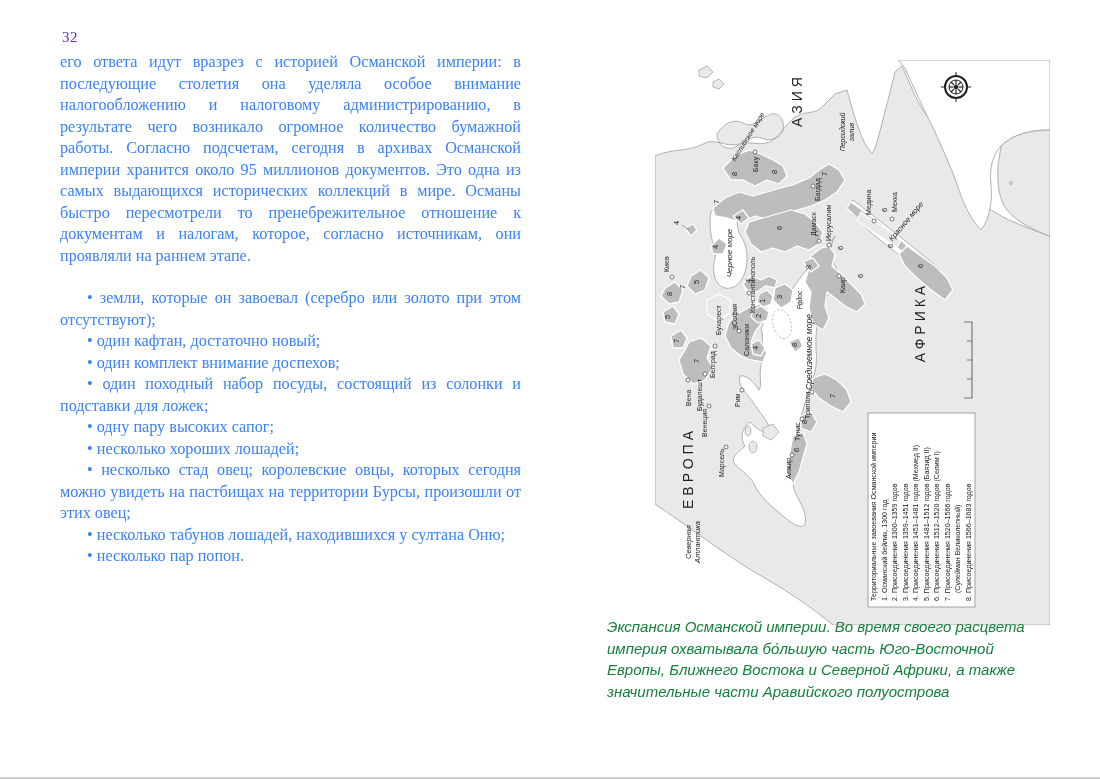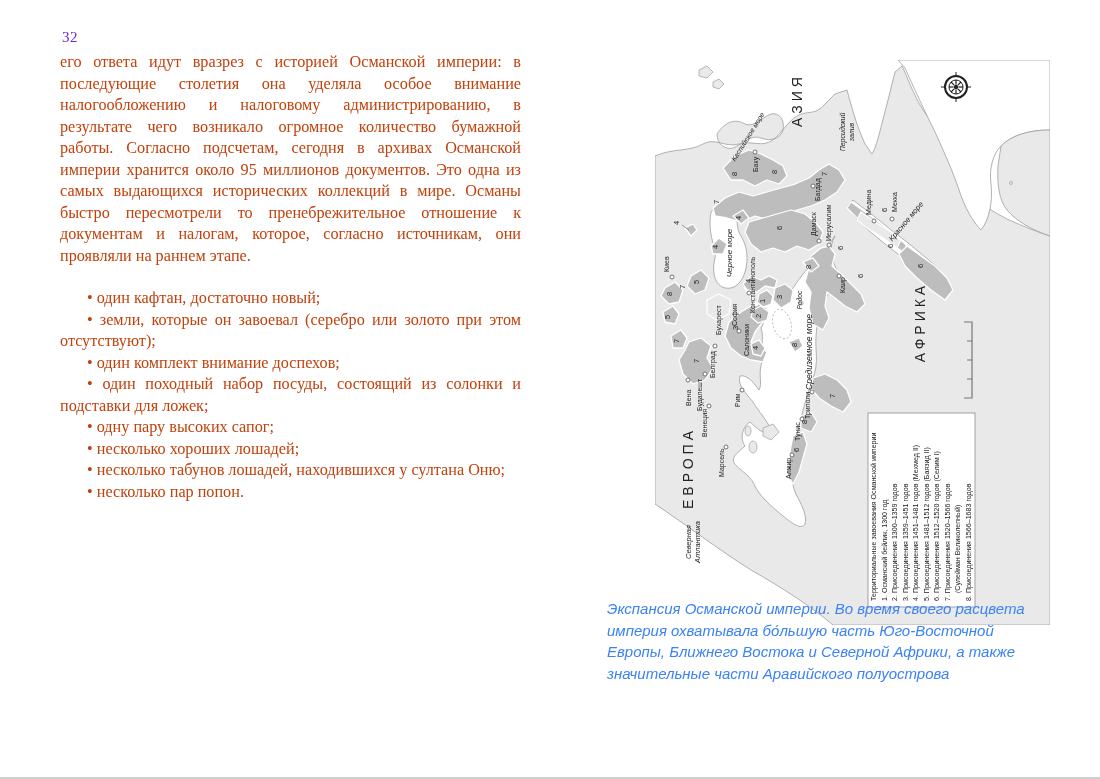--- a/index.html
+++ b/index.html
@@ -5,51 +5,52 @@
   html,body{margin:0;padding:0;}
   body{
     width:1100px;height:779px;position:relative;overflow:hidden;
     background:#ffffff;font-family:"Liberation Serif",serif;color:#141414;
   }
   .page-number{
     position:absolute;left:62px;top:29px;font-size:15px;letter-spacing:.5px;color:#6d28d9;
   }
   .text-col{
     position:absolute;left:60px;top:52px;width:461px;
-    font-size:16.2px;line-height:21.5px;text-align:justify;color:#c2410c;
+    font-size:16.2px;line-height:21.5px;text-align:justify;color:#3b82f6;
   }
   .text-col p{margin:0;}
   .text-col p.indent{text-indent:27px;}
   .bullet-list{margin-top:21px;}
   .bullet-list p{text-indent:27px;margin:0;}
   .figure-caption{
-    position:absolute;left:607px;top:598px;width:438px;margin:0;
+    position:absolute;left:607px;top:616px;width:438px;margin:0;
     font-family:"Liberation Sans",sans-serif;font-style:italic;
-    font-size:15px;line-height:21.5px;color:#3b82f6;
+    font-size:15px;line-height:21.5px;color:#15803d;
   }
   .map-wrap{position:absolute;left:655px;top:60px;width:395px;height:565px;}
   svg text{font-family:"Liberation Sans",sans-serif;fill:#222;}
   .bottom-edge{position:absolute;left:0;bottom:0;width:1100px;height:2px;background:#cfcfcf;}
 </style>
 </head>
 <body>
 
 <div class="page-number">32</div>
 
 <div class="text-col">
   <div id="paragraphs">
       <p>его ответа идут вразрез с историей Османской империи: в последующие столетия она уделяла особое внимание налогообложению и налоговому администрированию, в результате чего возникало огромное количество бумажной работы. Согласно подсчетам, сегодня в архивах Османской империи хранится около 95 миллионов документов. Это одна из самых выдающихся исторических коллекций в мире. Османы быстро пересмотрели то пренебрежительное отношение к документам и налогам, которое, согласно источникам, они проявляли на раннем этапе.</p>
     </div>
   <div class="bullet-list" id="bullet-list">
+      <p>• земли, которые он завоевал (серебро или золото при этом отсутствуют);</p>
       <p>• один кафтан, достаточно новый;</p>
-      <p>• земли, которые он завоевал (серебро или золото при этом отсутствуют);</p>
       <p>• один комплект внимание доспехов;</p>
       <p>• один походный набор посуды, состоящий из солонки и подставки для ложек;</p>
       <p>• одну пару высоких сапог;</p>
       <p>• несколько хороших лошадей;</p>
+      <p>• несколько стад овец; королевские овцы, которых сегодня можно увидеть на пастбищах на территории Бурсы, произошли от этих овец;</p>
       <p>• несколько табунов лошадей, находившихся у султана Оню;</p>
       <p>• несколько пар попон.</p>
     </div>
 </div>
 
 <div class="map-wrap">
 <svg id="map-svg" width="395" height="565" viewBox="0 0 395 565">
 
   <rect x="0" y="0" width="395" height="565" fill="#ffffff"></rect>
 

